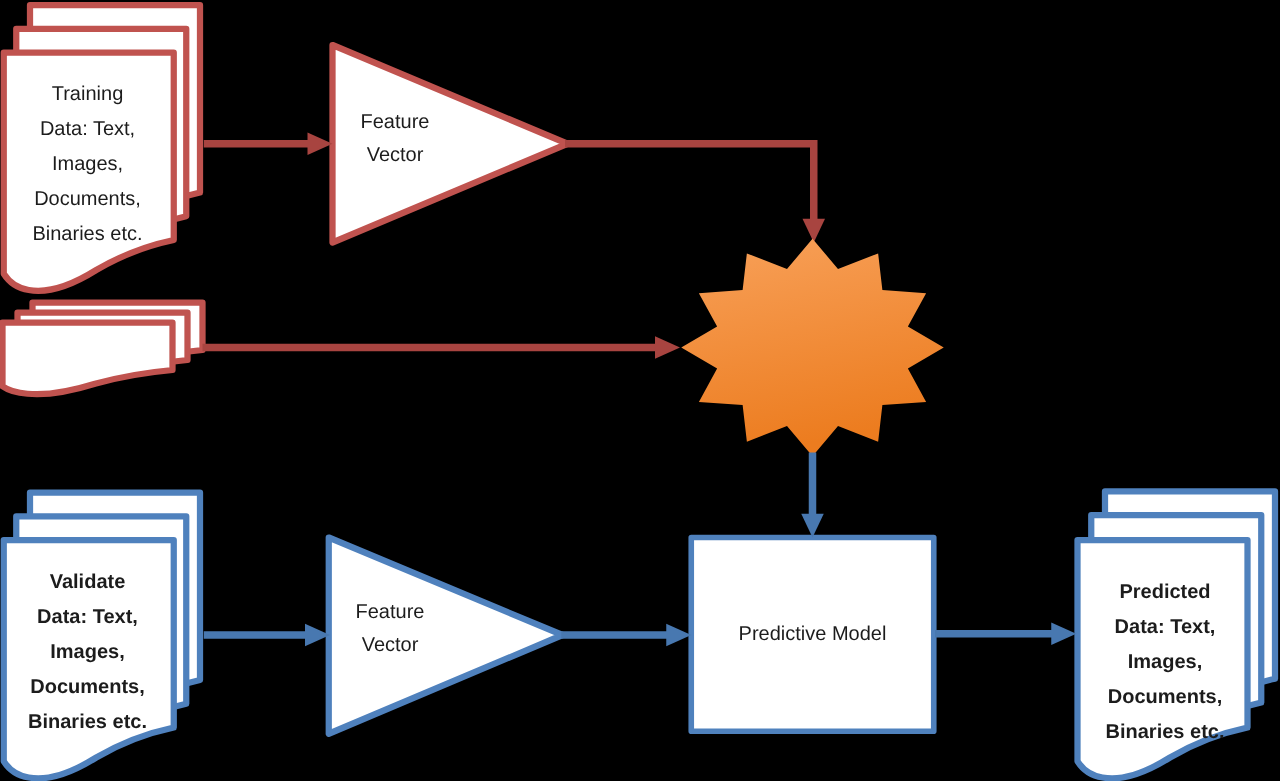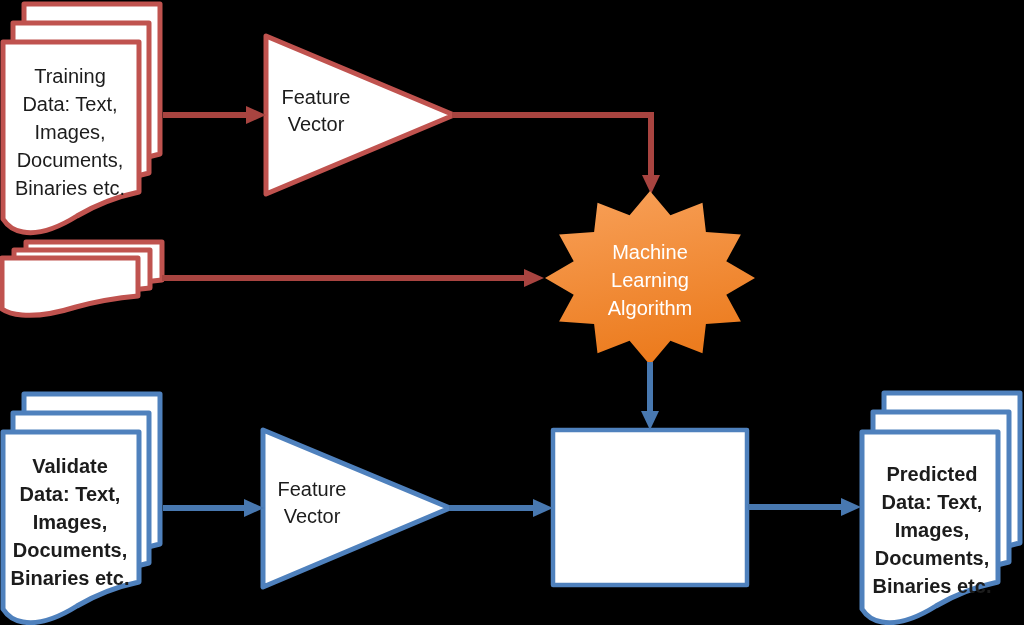--- a/index.html
+++ b/index.html
@@ -10,21 +10,21 @@
     background: #000;
     overflow: hidden;
     font-family: "Liberation Sans", sans-serif;
   }
   .stage svg { position: absolute; left: 0; top: 0; }
   .label {
     position: absolute;
     text-align: center;
     white-space: pre-line;
     color: #1c1c1c;
-    font-size: 20px;
+    font-size: 16px;
     line-height: 28px;
   }
   .lbl-training   { left: 6px;   top: 62px;  width: 128px; }
   .lbl-labels     { left: 8px;   top: 266px; width: 124px; line-height: 26px; }
   .lbl-fv-top     { left: 268px; top: 84px;  width: 96px;  line-height: 27px; }
   .lbl-ml         { left: 570px; top: 238px; width: 160px; color: #ffffff; }
   .lbl-validate   { left: 6px;   top: 452px; width: 128px; font-weight: bold; }
   .lbl-fv-bottom  { left: 264px; top: 476px; width: 96px;  line-height: 27px; }
   .lbl-model      { left: 560px; top: 494px; width: 180px; }
   .lbl-predicted  { left: 868px; top: 460px; width: 128px; font-weight: bold; }
@@ -104,29 +104,27 @@
     </g>
   </svg>
 
   <div class="label lbl-training">Training
 Data: Text,
 Images,
 Documents,
 Binaries etc.</div>
   <div class="label lbl-fv-top">Feature
 Vector</div>
-  <div class="label lbl-ml">Machine
-Learning
-Algorithm</div>
   <div class="label lbl-validate">Validate
 Data: Text,
 Images,
 Documents,
 Binaries etc.</div>
   <div class="label lbl-fv-bottom">Feature
 Vector</div>
+  <div class="label lbl-model">Predictive Model</div>
   <div class="label lbl-predicted">Predicted
 Data: Text,
 Images,
 Documents,
 Binaries etc.</div>
 
 </div>
 
 </body></html>

